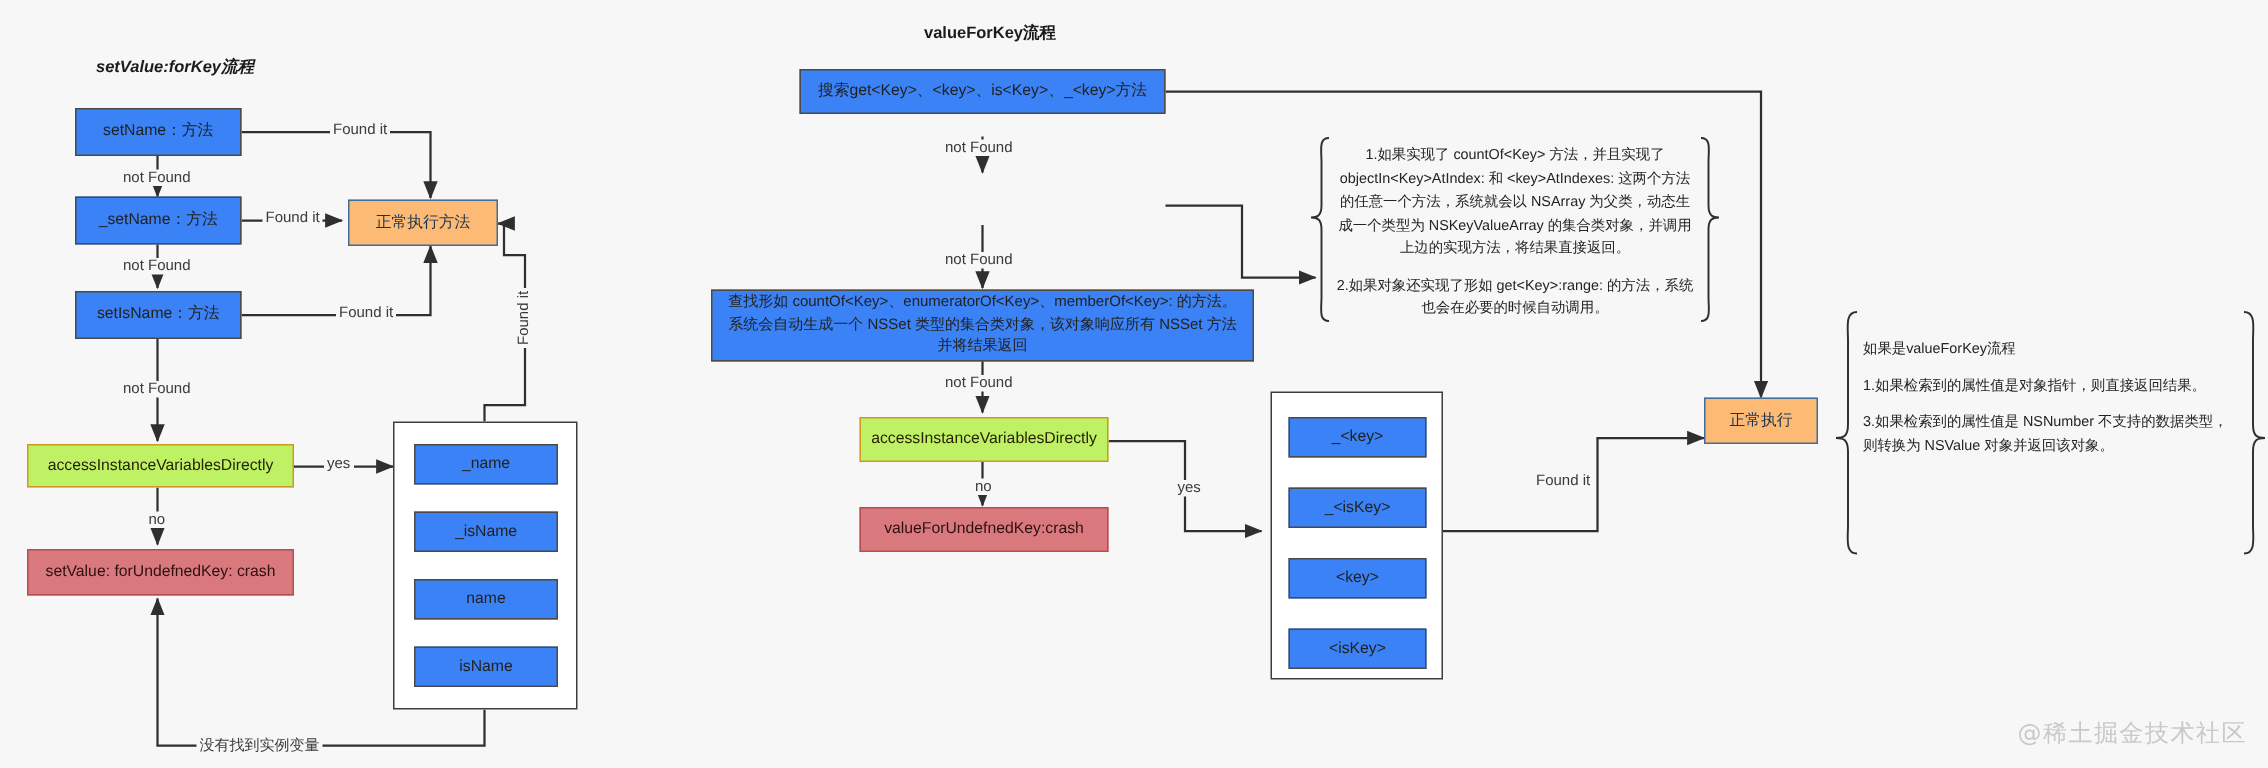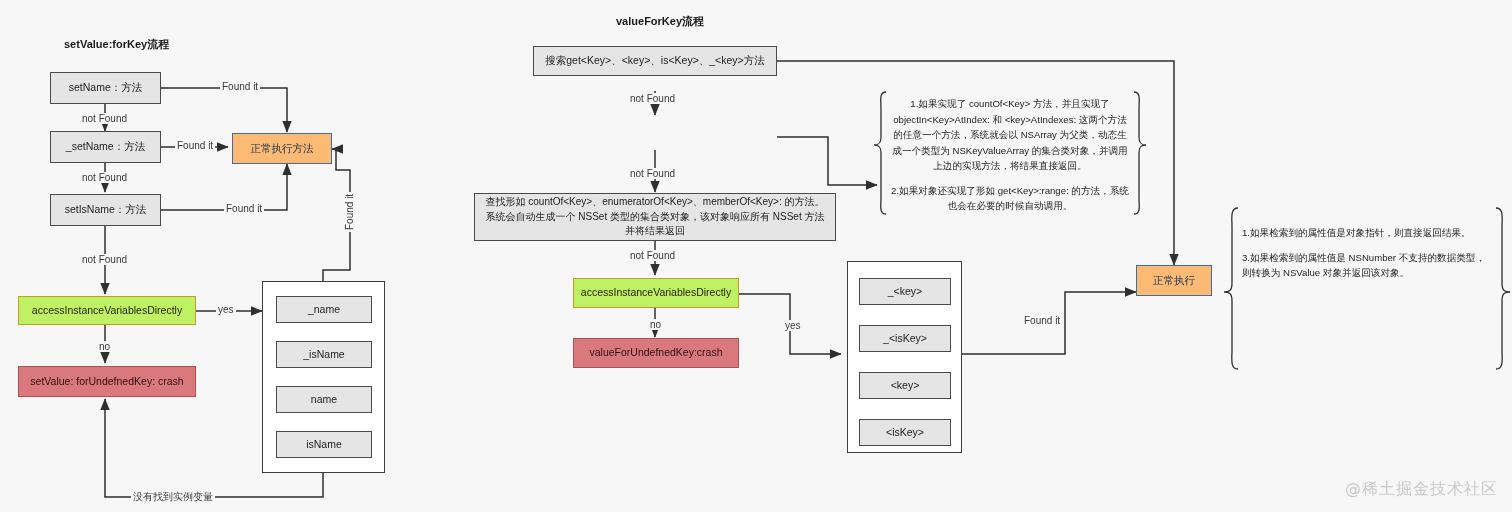--- a/index.html
+++ b/index.html
@@ -11,21 +11,21 @@
     position:relative;
   }
   #stage{position:absolute;inset:0;width:1512px;height:512px;}
   svg.wires{position:absolute;left:0;top:0;width:1512px;height:512px;pointer-events:none;}
 
   .node{
     position:absolute;box-sizing:border-box;
     display:flex;align-items:center;justify-content:center;
     text-align:center;
     border:1.6px solid #4a4a4a;
-    background:#e5e5e5;
+    background:#3b82f6;
     color:#222;
     font-size:10.5px;
     line-height:1.45;
     padding:3px 6px;
   }
   .node.blue{background:#fdba74;border-color:#3f6d9e;color:#1b3550;}
   .node.amber{background:#bef264;border-color:#c99b22;color:#2a2208;}
   .node.red{background:#d9797e;border-color:#b14f55;color:#2e1012;}
   .node.thin{border-width:1.2px;}
   .node.container{background:#ffffff;border:1.8px solid #3d3d3d;display:block;padding:0;}
@@ -104,21 +104,21 @@
       </g>
 
       <g stroke-width="1.3">
         <path d="M1238,208 C1230,208 1232,218 1232,227 L1232,283 C1232,291 1229,292 1224,292 C1229,292 1232,293 1232,301 L1232,350 C1232,359 1230,369 1238,369"></path>
         <path d="M1496,208 C1504,208 1502,218 1502,227 L1502,283 C1502,291 1505,292 1510,292 C1505,292 1502,293 1502,301 L1502,350 C1502,359 1504,369 1496,369"></path>
       </g>
 
     </g>
   </svg>
 
-  <div class="title" style="left:64px;top:37px;">setValue:forKey流程</div>
+  <div class="title" style="left:64px;top:37px;font-style:italic;">setValue:forKey流程</div>
   <div class="title" style="left:616px;top:14px;">valueForKey流程</div>
 
   <div class="node" style="left:50px;top:72px;width:111px;height:32px;">setName：方法</div>
   <div class="node" style="left:50px;top:131px;width:111px;height:32px;">_setName：方法</div>
   <div class="node" style="left:50px;top:194px;width:111px;height:32px;">setIsName：方法</div>
 
   <div class="node blue" style="left:232px;top:133px;width:100px;height:31px;font-size:10.5px;">正常执行方法</div>
 
   <div class="node amber" style="left:18px;top:296px;width:178px;height:29px;">accessInstanceVariablesDirectly</div>
 
@@ -168,19 +168,20 @@
   <div class="edge-label" style="left:783px;top:320px;">yes</div>
   <div class="edge-label" style="left:648px;top:319px;">no</div>
   <div class="edge-label" style="left:1022px;top:315px;">Found it</div>
 
   <div class="note" style="left:890px;top:96px;width:240px;">
     <p>1.如果实现了 countOf&lt;Key&gt; 方法，并且实现了 objectIn&lt;Key&gt;AtIndex: 和 &lt;key&gt;AtIndexes: 这两个方法的任意一个方法，系统就会以 NSArray 为父类，动态生成一个类型为 NSKeyValueArray 的集合类对象，并调用上边的实现方法，将结果直接返回。</p>
     <p>2.如果对象还实现了形如 get&lt;Key&gt;:range: 的方法，系统也会在必要的时候自动调用。</p>
   </div>
 
   <div class="note left-align" style="left:1242px;top:225px;width:252px;">
+    <p>如果是valueForKey流程</p>
     <p>1.如果检索到的属性值是对象指针，则直接返回结果。</p>
     <p>3.如果检索到的属性值是 NSNumber 不支持的数据类型，则转换为 NSValue 对象并返回该对象。</p>
   </div>
 
   <div class="watermark">@稀土掘金技术社区</div>
 
 </div>
 
 </body></html>

